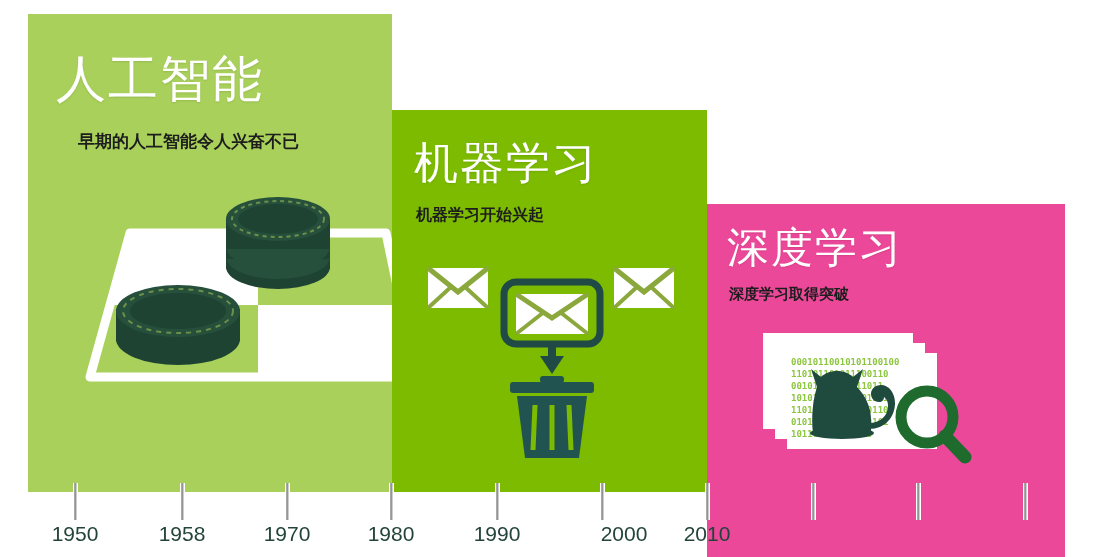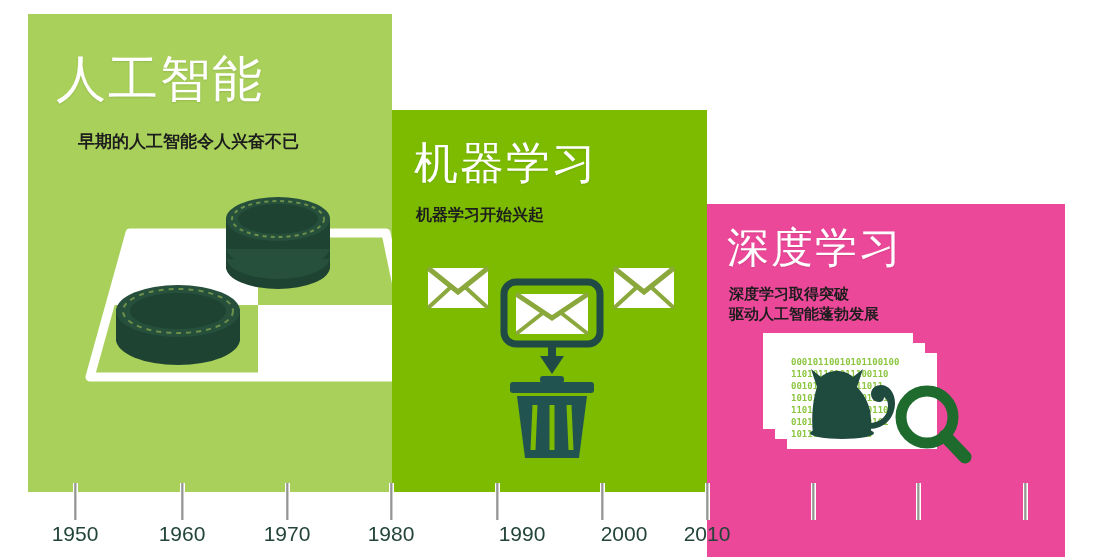--- a/index.html
+++ b/index.html
@@ -142,21 +142,20 @@
         </g>
       </svg>
     </div>
   </div>
 
   <div class="panel" id="panel-dl">
 
     <div class="era-title" id="dl-title">深度学习</div>
     <div class="era-sub" id="dl-sub">
       <span>深度学习取得突破</span>
-      <span>驱动人工智能蓬勃发展</span>
     </div>
 
     <div class="art" id="art-cat">
       <svg width="240" height="140" viewBox="0 0 240 140" xmlns="http://www.w3.org/2000/svg">
 
         <rect x="4" y="4" width="150" height="96" fill="#ffffff"></rect>
         <rect x="16" y="14" width="150" height="96" fill="#ffffff"></rect>
         <rect x="28" y="24" width="150" height="96" fill="#ffffff"></rect>
 
         <g font-family="DejaVu Sans Mono, monospace" font-size="9" fill="#8cc63f" font-weight="bold">
@@ -184,27 +183,27 @@
           <line x1="186" y1="107" x2="206" y2="128" stroke-width="13" stroke-linecap="round"></line>
         </g>
       </svg>
     </div>
   </div>
 
   <div id="timeline">
       <div class="tick" style="left: 73px;"></div>
       <div class="tick-label" style="left: 75px;">1950</div>
       <div class="tick" style="left: 180px;"></div>
-      <div class="tick-label" style="left: 182px;">1960</div>
+      <div class="tick-label" style="left: 182px;">1958</div>
       <div class="tick" style="left: 285px;"></div>
       <div class="tick-label" style="left: 287px;">1970</div>
       <div class="tick" style="left: 389px;"></div>
       <div class="tick-label" style="left: 391px;">1980</div>
       <div class="tick" style="left: 495px;"></div>
-      <div class="tick-label" style="left: 522px;">1990</div>
+      <div class="tick-label" style="left: 497px;">1990</div>
       <div class="tick" style="left: 600px;"></div>
       <div class="tick-label" style="left: 624px;">2000</div>
       <div class="tick" style="left: 705px;"></div>
       <div class="tick-label" style="left: 707px;">2010</div>
       <div class="tick" style="left: 811px;"></div>
       <div class="tick" style="left: 916px;"></div>
       <div class="tick" style="left: 1023px;"></div>
     </div>
 
 </div>

